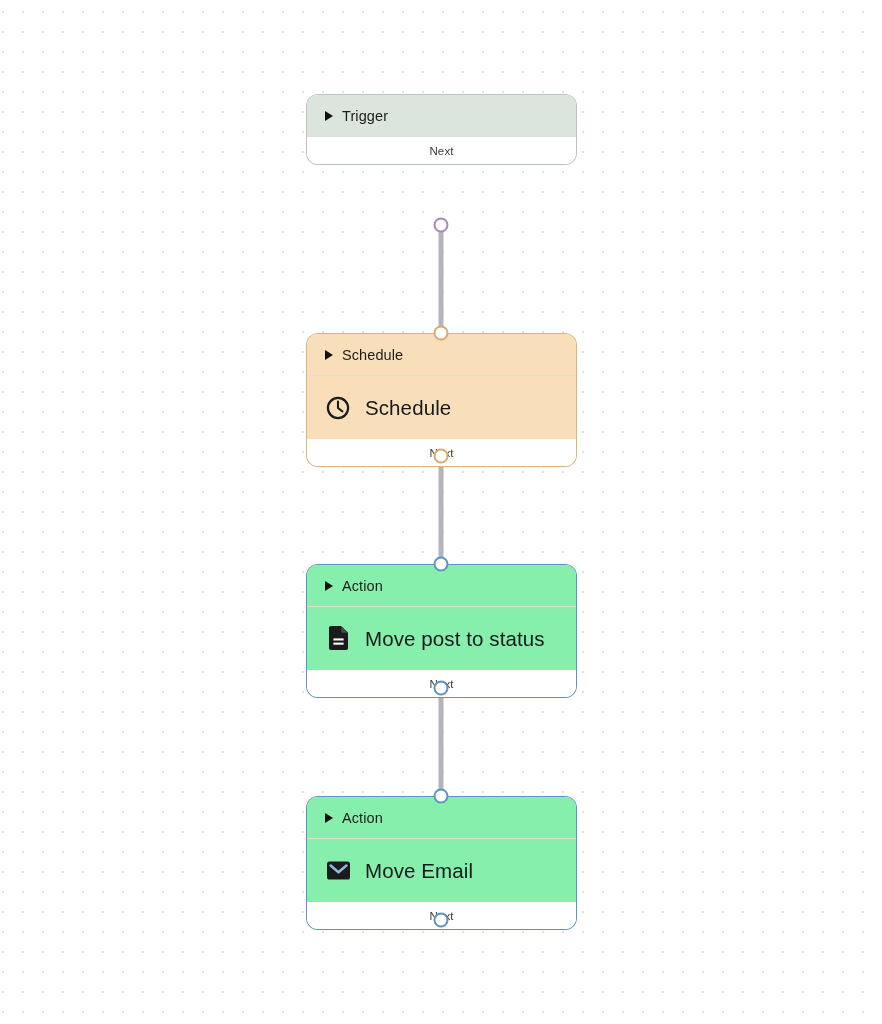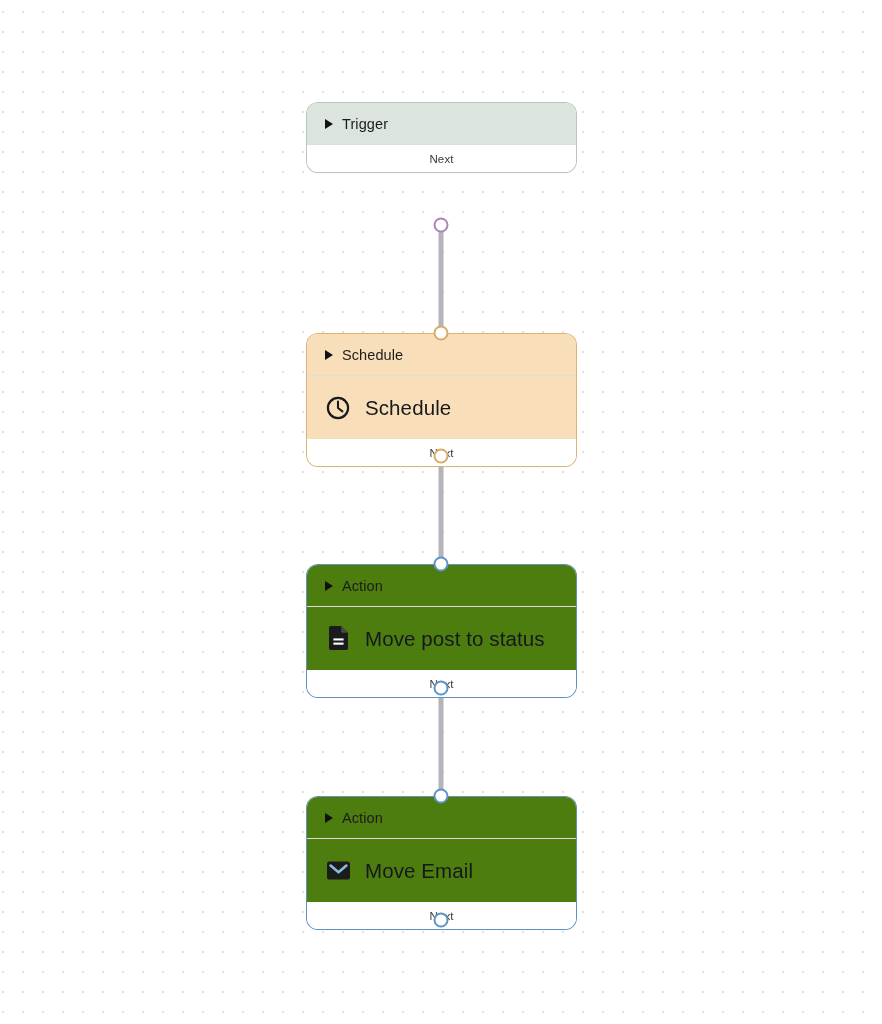--- a/index.html
+++ b/index.html
@@ -99,21 +99,21 @@
     align-items: center;
     justify-content: center;
     font-size: 11.5px;
     color: #3a3a3a;
     letter-spacing: .15px;
   }
 
   
   .tone-trigger  .node-header, .tone-trigger  .node-body { background: #dce5dd; }
   .tone-advanced .node-header, .tone-advanced .node-body { background: #f8dfb9; }
-  .tone-action   .node-header, .tone-action   .node-body { background: #4d7c0f; }
+  .tone-action   .node-header, .tone-action   .node-body { background: #86efac; }
 
   .tone-trigger  { box-shadow: 0 0 0 1px #b9c6bb, 0 1px 2px rgba(0,0,0,0.07); }
   .tone-advanced { box-shadow: 0 0 0 1px #dbb377, 0 1px 2px rgba(0,0,0,0.07); }
   .tone-action   { box-shadow: 0 0 0 1px #5d94c4, 0 1px 2px rgba(0,0,0,0.07); }
 
   
   .handle {
     position: absolute;
     width: 15px;
     height: 15px;
@@ -130,21 +130,21 @@
 <body>
 
 <div id="canvas">
 
   <svg id="edges" viewBox="0 0 882 1024">
     <path class="edge-path" d="M 441 225 L 441 333"></path>
     <path class="edge-path" d="M 441 456 L 441 564"></path>
     <path class="edge-path" d="M 441 688 L 441 796"></path>
   </svg>
 
-  <div class="node tone-trigger" style="left:307px; top:103px;">
+  <div class="node tone-trigger" style="left:307px; top:95px;">
     <div class="node-header">
       <span class="caret"></span>
       <span>Trigger</span>
     </div>
     <div class="node-divider"></div>
     <div class="node-footer">Next</div>
   </div>
   <div class="handle h-purple" style="left:441px; top:225px;"></div>
 
   <div class="node tone-advanced" style="left:307px; top:334px;">

